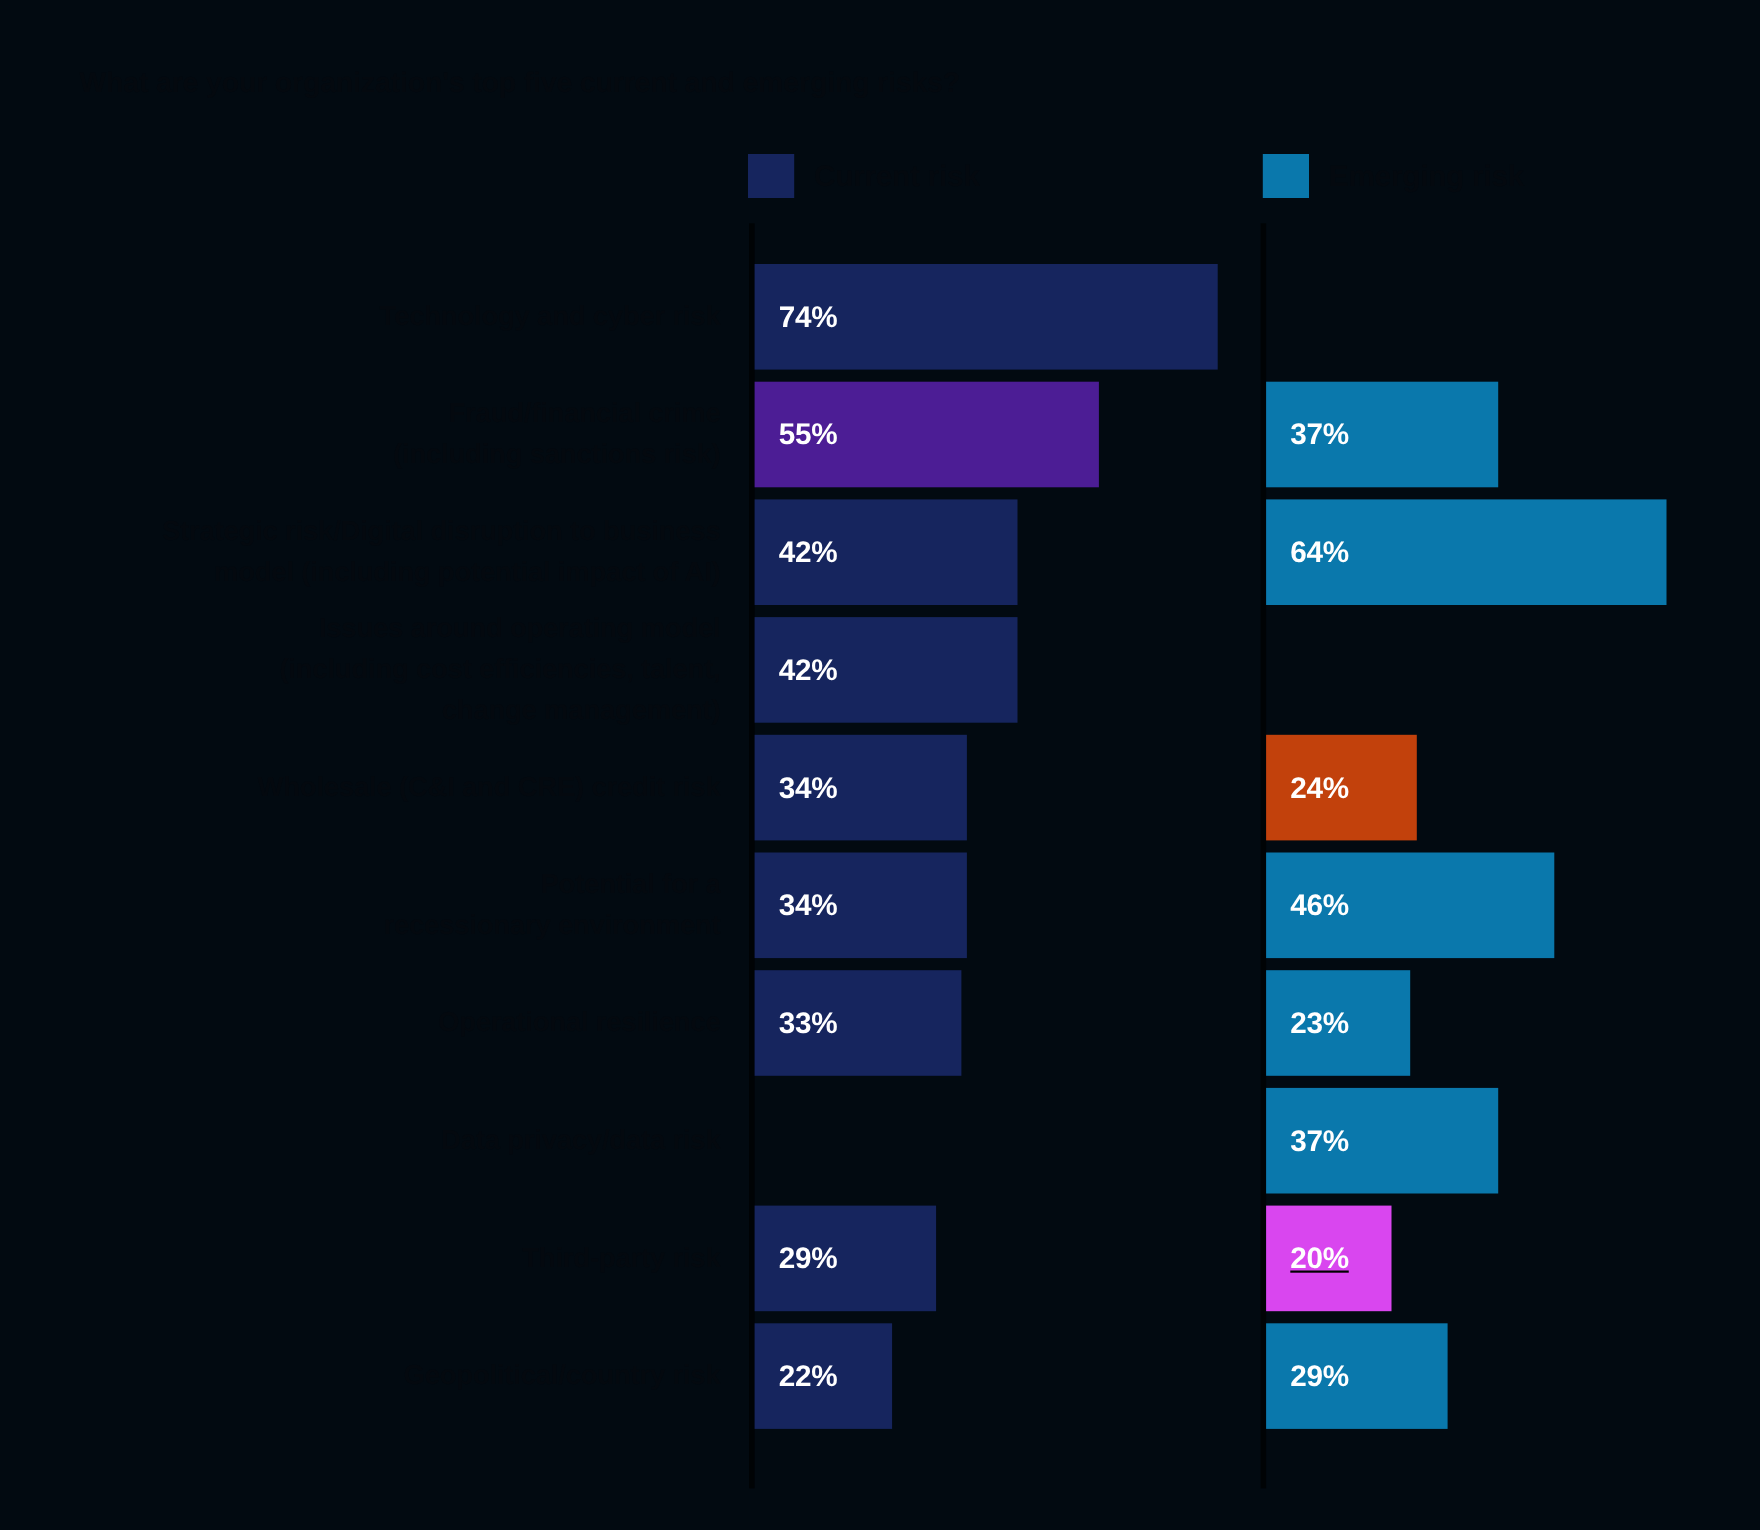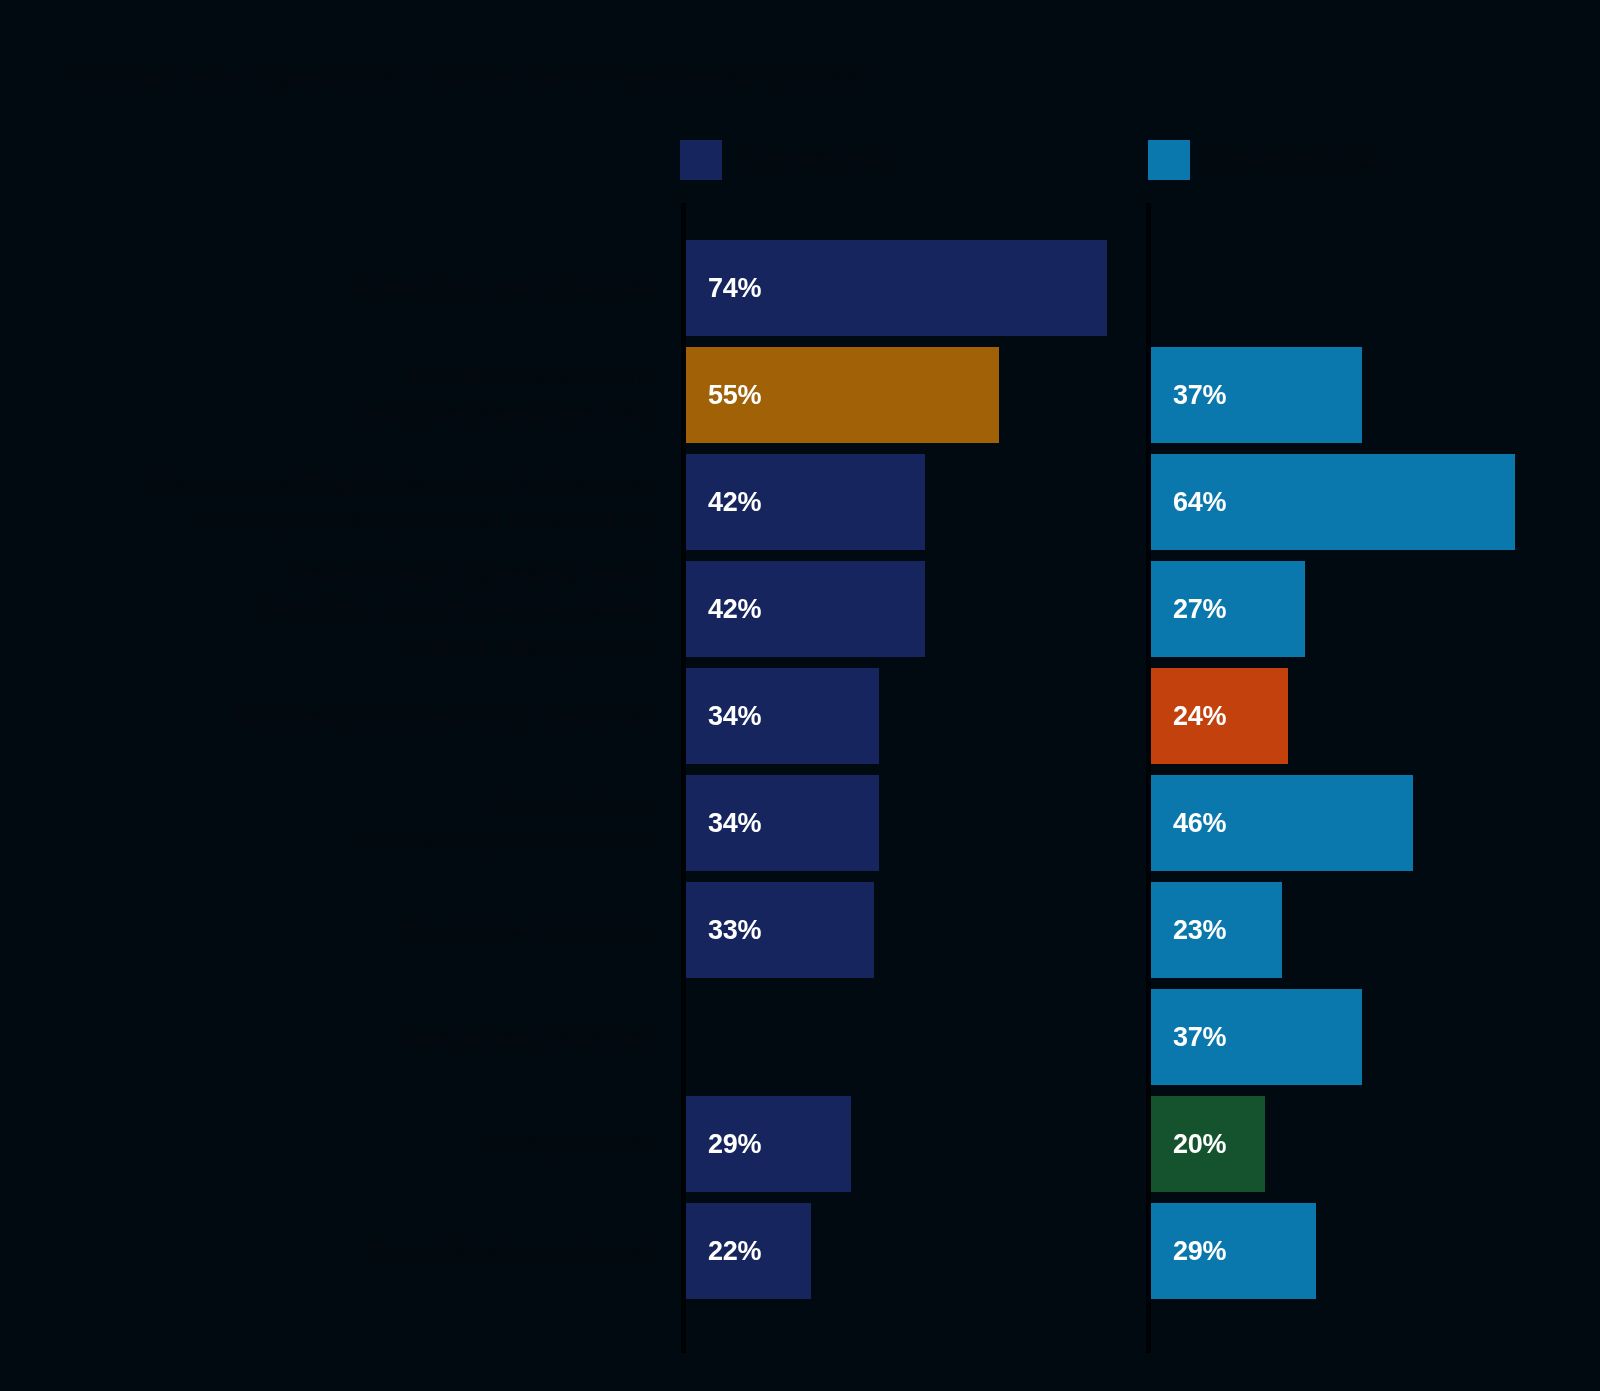--- a/index.html
+++ b/index.html
@@ -136,44 +136,41 @@
     <div class="axis-line" id="axis-emerging"></div>
     <div id="rows">
         <div class="row" style="top: 240px;">
           <div class="cat-label">Technology and cyber risk</div>
           <div class="bar bar-current" style="width: 421.06px; background: rgb(22, 37, 94);">
             <span class="bar-value">74%</span>
           </div>
         </div>
         <div class="row" style="top: 347px;">
           <div class="cat-label">Fraud/financial crime<br>(including sanctions risk)</div>
-          <div class="bar bar-current" style="width: 312.95px; background: #a16207;">
+          <div class="bar bar-current" style="width: 312.95px; background: #4c1d95;">
             <span class="bar-value">55%</span>
           </div>
           <div class="bar bar-emerging" style="width: 210.53px; background: rgb(10, 120, 172);">
             <span class="bar-value">37%</span>
           </div>
         </div>
         <div class="row" style="top: 454px;">
           <div class="cat-label">Strategic risk/Digital disruption to business<br>model (including potential impact of AI)</div>
           <div class="bar bar-current" style="width: 238.98px; background: rgb(22, 37, 94);">
             <span class="bar-value">42%</span>
           </div>
           <div class="bar bar-emerging" style="width: 364.16px; background: rgb(10, 120, 172);">
             <span class="bar-value">64%</span>
           </div>
         </div>
         <div class="row" style="top: 561px;">
           <div class="cat-label">Issues around operating model<br>(including cost efficiencies, talent,<br>change management)</div>
           <div class="bar bar-current" style="width: 238.98px; background: rgb(22, 37, 94);">
             <span class="bar-value">42%</span>
           </div>
-          <div class="bar bar-emerging" style="width: 153.63px; background: rgb(10, 120, 172);">
-            <span class="bar-value">27%</span>
-          </div>
         </div>
         <div class="row" style="top: 668px;">
           <div class="cat-label">Wholesale (C&amp;I and CRE) credit risk</div>
           <div class="bar bar-current" style="width: 193.46px; background: rgb(22, 37, 94);">
             <span class="bar-value">34%</span>
           </div>
           <div class="bar bar-emerging" style="width: 136.56px; background: #c2410c;">
             <span class="bar-value">24%</span>
           </div>
         </div>
@@ -199,21 +196,21 @@
           <div class="cat-label">Data privacy/data risk</div>
           <div class="bar bar-emerging" style="width: 210.53px; background: rgb(10, 120, 172);">
             <span class="bar-value">37%</span>
           </div>
         </div>
         <div class="row" style="top: 1096px;">
           <div class="cat-label">Third-party risk</div>
           <div class="bar bar-current" style="width: 165.01px; background: rgb(22, 37, 94);">
             <span class="bar-value">29%</span>
           </div>
-          <div class="bar bar-emerging" style="width: 113.8px; background: #14532d;">
+          <div class="bar bar-emerging" style="width: 113.8px; background: #d946ef; text-decoration: underline;">
             <span class="bar-value">20%</span>
           </div>
         </div>
         <div class="row" style="top: 1203px;">
           <div class="cat-label">Geopolitical/country risk</div>
           <div class="bar bar-current" style="width: 125.18px; background: rgb(22, 37, 94);">
             <span class="bar-value">22%</span>
           </div>
           <div class="bar bar-emerging" style="width: 165.01px; background: rgb(10, 120, 172);">
             <span class="bar-value">29%</span>

